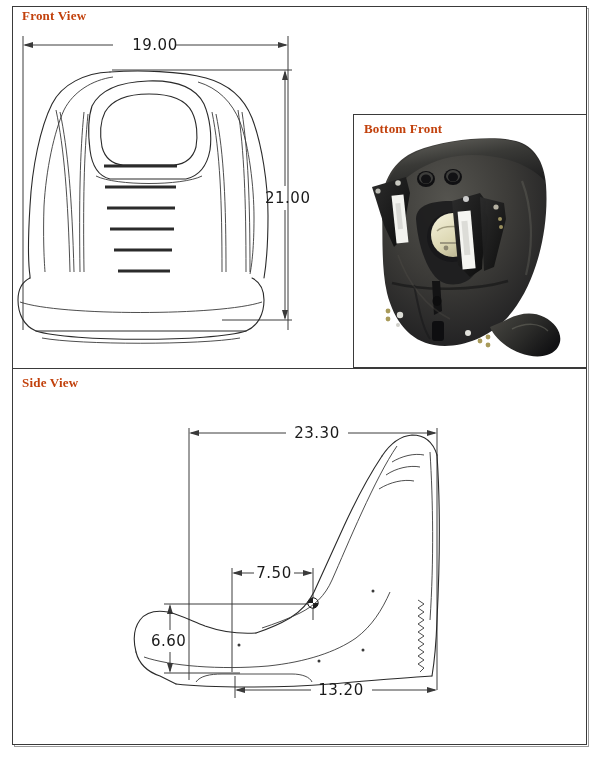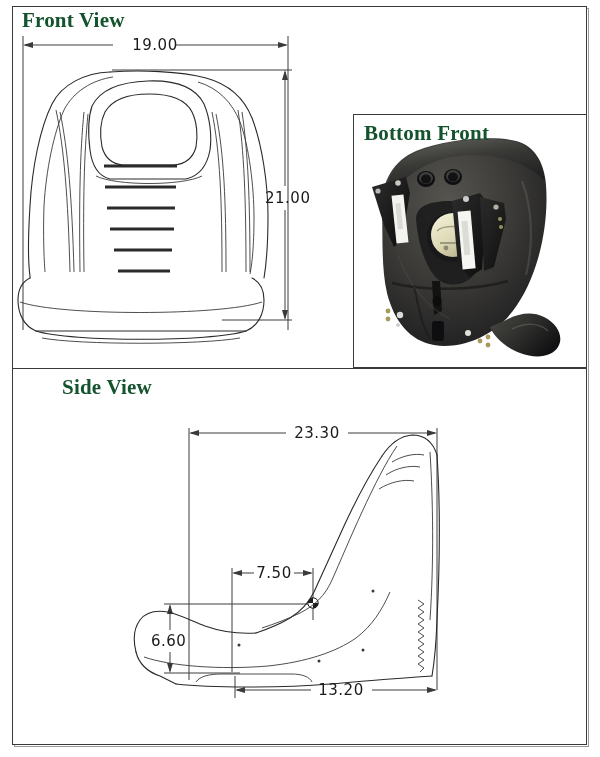--- a/index.html
+++ b/index.html
@@ -46,28 +46,28 @@
     height: 0;
     border-top: 1px solid #3a3a3a;
     z-index: 4;
   }
 
   
   .panel-title {
     position: absolute;
     font-family: "Liberation Serif", "DejaVu Serif", serif;
     font-weight: bold;
-    font-size: 21px;
-    color: #14532d;
+    font-size: 13px;
+    color: #c2410c;
     letter-spacing: 0.2px;
     white-space: nowrap;
     z-index: 9;
   }
   #front-view-title { left: 22px; top: 8px; }
-  #side-view-title  { left: 22px; top: 375px; margin-left: 40px; }
+  #side-view-title  { left: 22px; top: 375px; }
   #bottom-view-title{ left: 364px; top: 121px; }
 
   
   .bottom-panel {
     position: absolute;
     left: 353px;
     top: 114px;
     width: 234px;
     height: 254px;
     border: 1px solid #3a3a3a;

